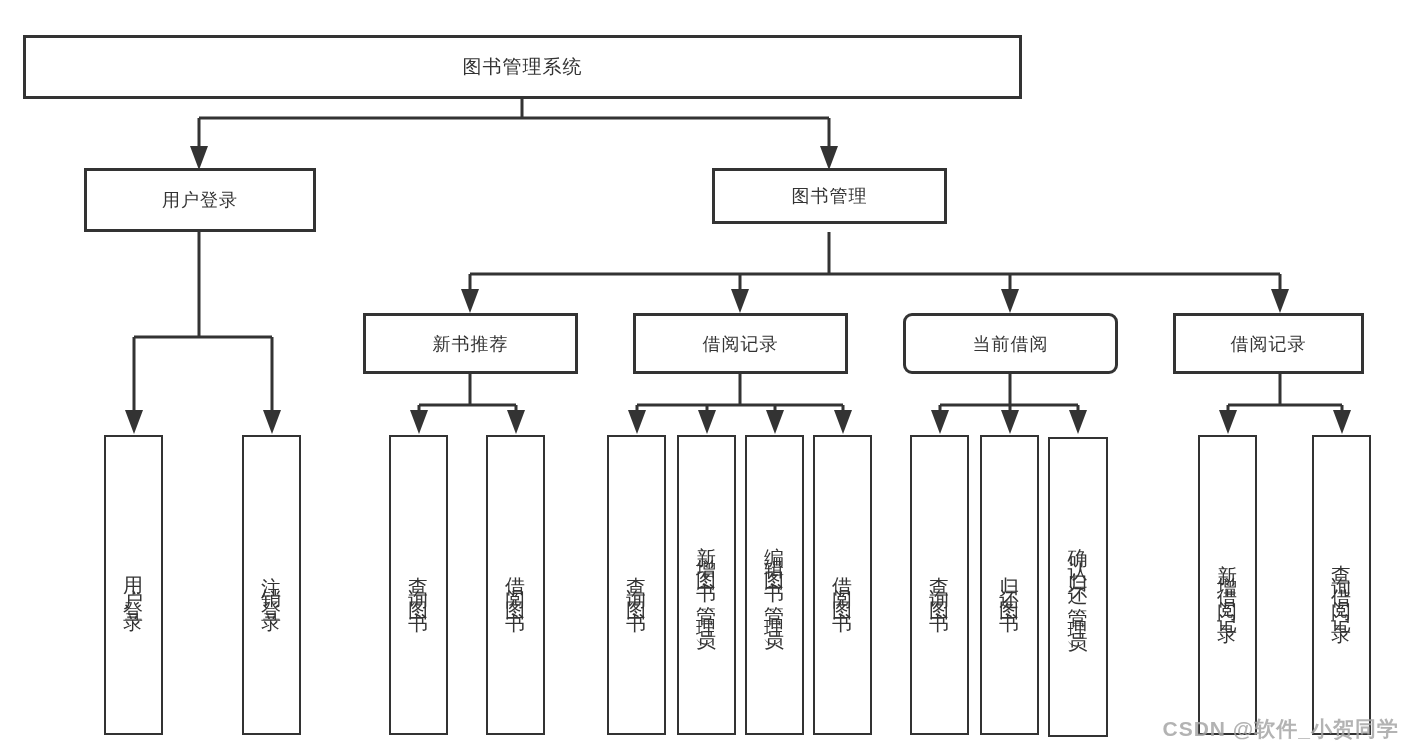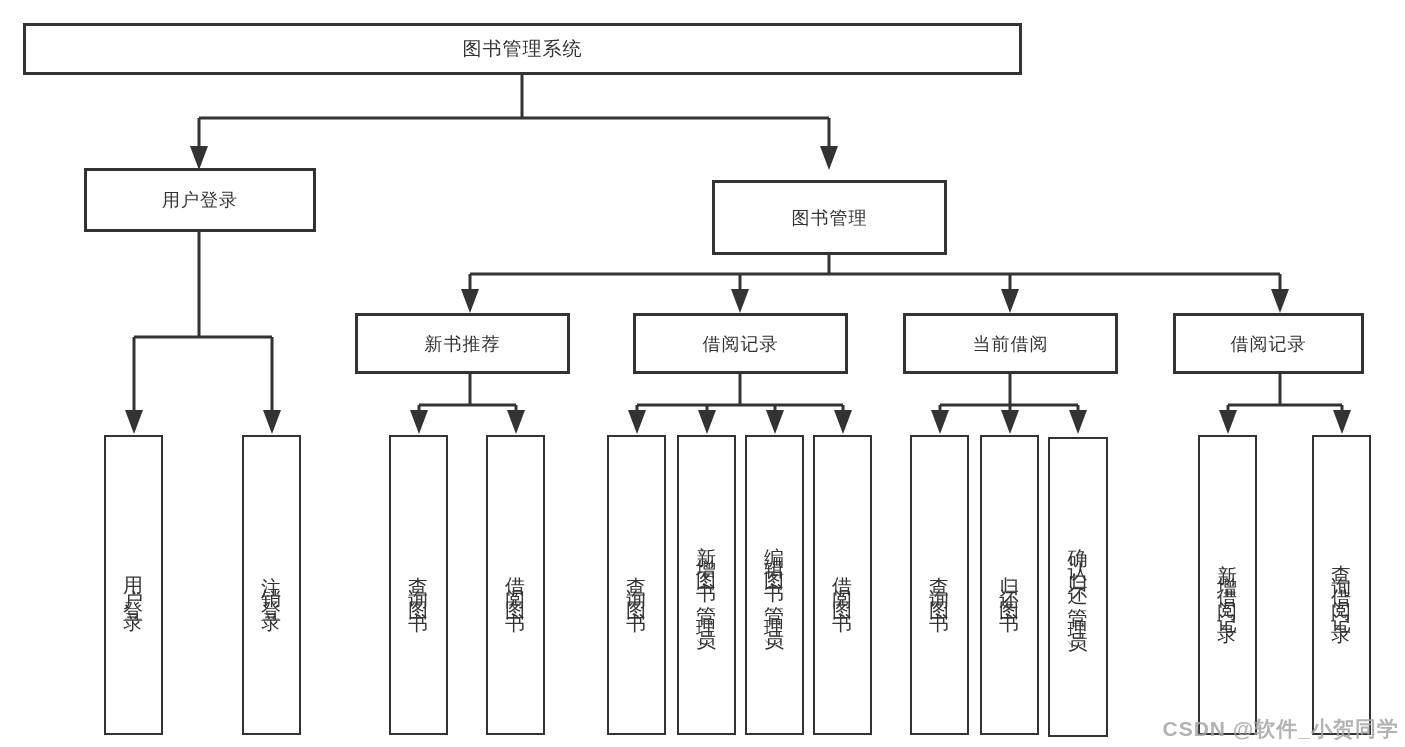--- a/index.html
+++ b/index.html
@@ -81,38 +81,38 @@
       <polygon points="766,410 784,410 775,434"></polygon>
       <polygon points="834,410 852,410 843,434"></polygon>
       <polygon points="931,410 949,410 940,434"></polygon>
       <polygon points="1001,410 1019,410 1010,434"></polygon>
       <polygon points="1069,410 1087,410 1078,434"></polygon>
       <polygon points="1219,410 1237,410 1228,434"></polygon>
       <polygon points="1333,410 1351,410 1342,434"></polygon>
     </g>
   </svg>
 
-  <div class="box hbox root-box" style="left:23px; top:23px; width:999px; height:52px;">
+  <div class="box hbox root-box" style="left:23px; top:35px; width:999px; height:64px;">
     <span>图书管理系统</span>
   </div>
 
   <div class="box hbox" style="left:84px; top:168px; width:232px; height:64px;">
     <span>用户登录</span>
   </div>
-  <div class="box hbox" style="left:712px; top:180px; width:235px; height:75px;">
+  <div class="box hbox" style="left:712px; top:168px; width:235px; height:56px;">
     <span>图书管理</span>
   </div>
 
-  <div class="box hbox" style="left:355px; top:313px; width:215px; height:61px;">
+  <div class="box hbox" style="left:363px; top:313px; width:215px; height:61px;">
     <span>新书推荐</span>
   </div>
   <div class="box hbox" style="left:633px; top:313px; width:215px; height:61px;">
     <span>借阅记录</span>
   </div>
-  <div class="box hbox" style="left:903px; top:313px; width:215px; height:61px;">
+  <div class="box hbox" style="left:903px; top:313px; width:215px; height:61px;border-radius:9px;">
     <span>当前借阅</span>
   </div>
   <div class="box hbox" style="left:1173px; top:313px; width:191px; height:61px;">
     <span>借阅记录</span>
   </div>
 
   <div class="box leaf" style="left:104px; top:435px; width:59px; height:300px;">
     <span class="leaf-label">用户登录</span>
   </div>
   <div class="box leaf" style="left:242px; top:435px; width:59px; height:300px;">

